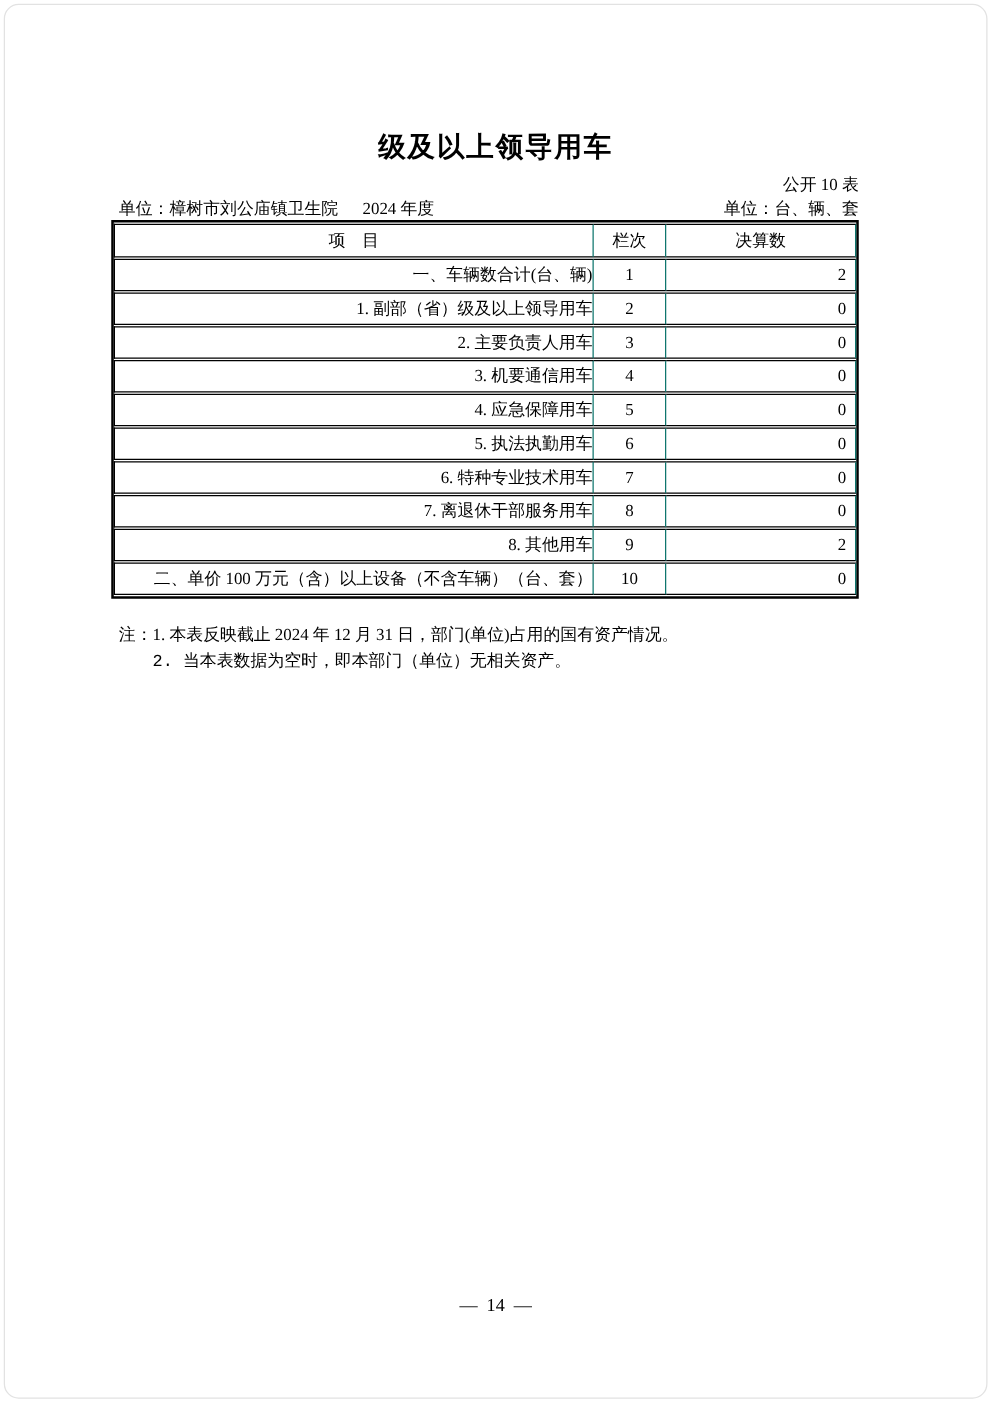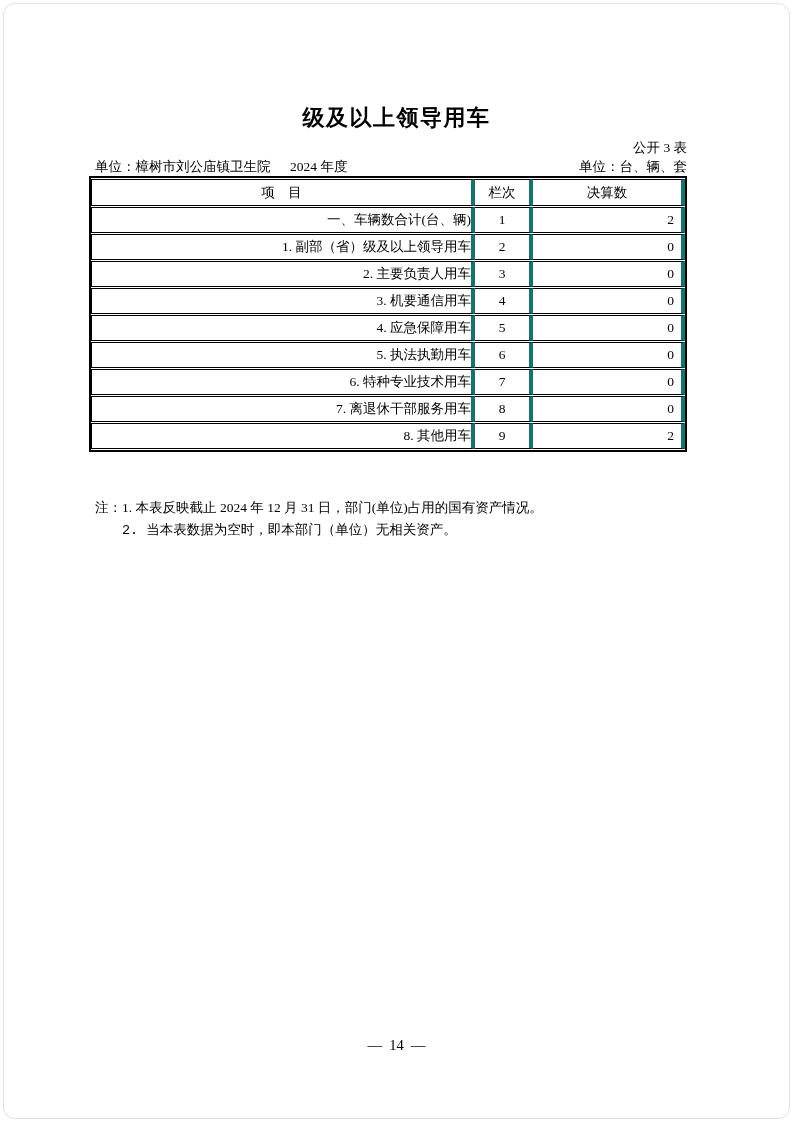--- a/index.html
+++ b/index.html
@@ -45,21 +45,21 @@
     border-collapse: separate;
     border-spacing: 0 1px;
     border: 2px solid #000;
     background: #fff;
   }
   .asset-table col.c1 { width: 384px; }
   .asset-table col.c2 { width: 58px; }
   .asset-table th, .asset-table td {
     border-top: 1px solid #000;
     border-bottom: 1px solid #000;
-    border-right: 4px solid #0f766e;
+    border-right: 1px solid #0f766e;
     font-size: 13.5px;
     font-weight: normal;
     height: 26px;
     overflow: hidden;
     white-space: nowrap;
   }
   .asset-table th:first-child, .asset-table td:first-child { border-left: 1px solid #000; }
   .asset-table th { height: 27px; text-align: center; }
   td.c-item { text-align: right; padding-left: 8px; }
   td.c-item.sub { padding-left: 21px; }
@@ -80,21 +80,21 @@
     white-space: pre;
   }
 </style>
 </head>
 <body>
 
 <div class="page-frame"></div>
 
 <div class="doc-title">级及以上领导用车</div>
 
-<div class="table-label">公开 3 表</div>
+<div class="table-label">公开 10 表</div>
 
 <div class="info-row">
   <span class="info-org">单位：樟树市刘公庙镇卫生院</span>
   <span class="info-year">2024 年度</span>
   <span class="info-measure">单位：台、辆、套</span>
 </div>
 
 <div class="table-wrap">
   <table class="asset-table">
     <colgroup>
@@ -148,20 +148,25 @@
         <tr>
     <td class="c-item sub">7. 离退休干部服务用车</td>
     <td class="c-col">8</td>
     <td class="c-val">0</td>
   </tr>
         <tr>
     <td class="c-item sub">8. 其他用车</td>
     <td class="c-col">9</td>
     <td class="c-val">2</td>
   </tr>
+        <tr>
+    <td class="c-item">二、单价 100 万元（含）以上设备（不含车辆）（台、套）</td>
+    <td class="c-col">10</td>
+    <td class="c-val">0</td>
+  </tr>
       </tbody>
   </table>
 </div>
 
 <div class="notes">
   <div>注：1. 本表反映截止 2024 年 12 月 31 日，部门(单位)占用的国有资产情况。</div>
   <div class="note-line2">2. 当本表数据为空时，即本部门（单位）无相关资产。</div>
 </div>
 
 <div class="page-number">—  14  —</div>

